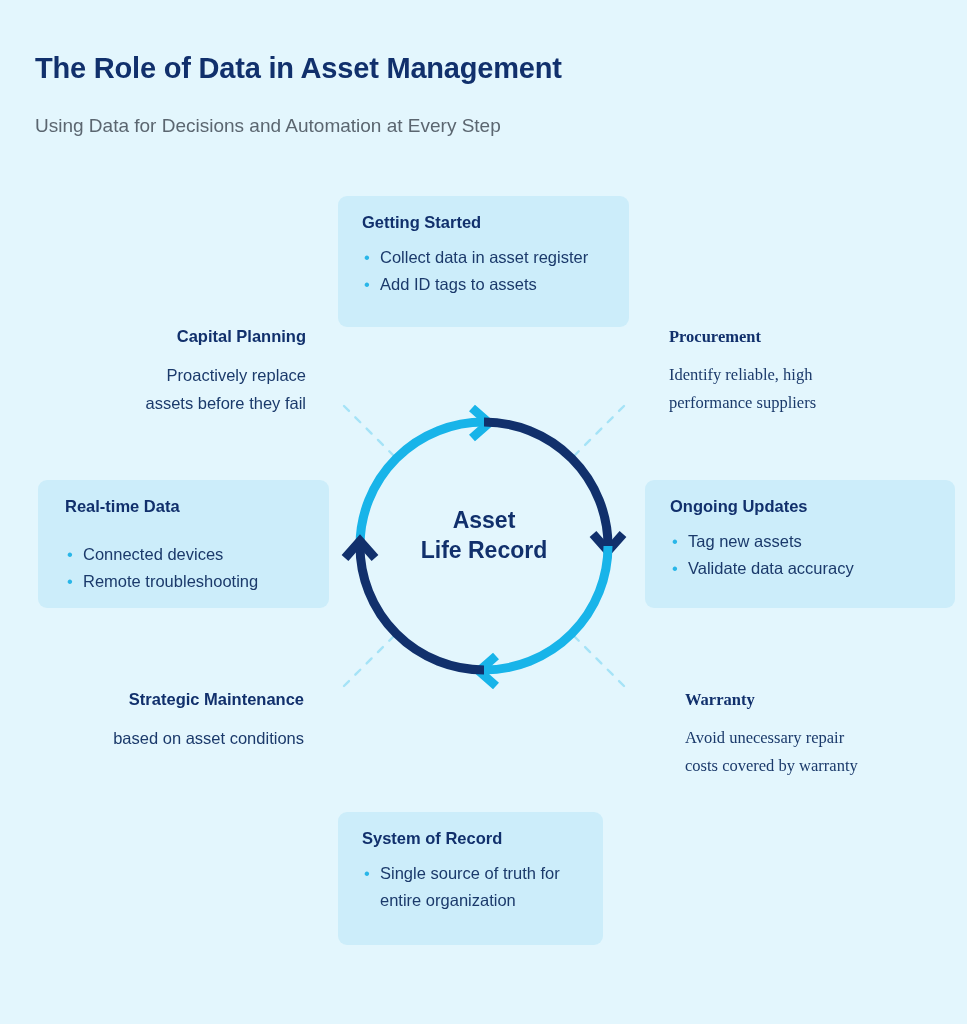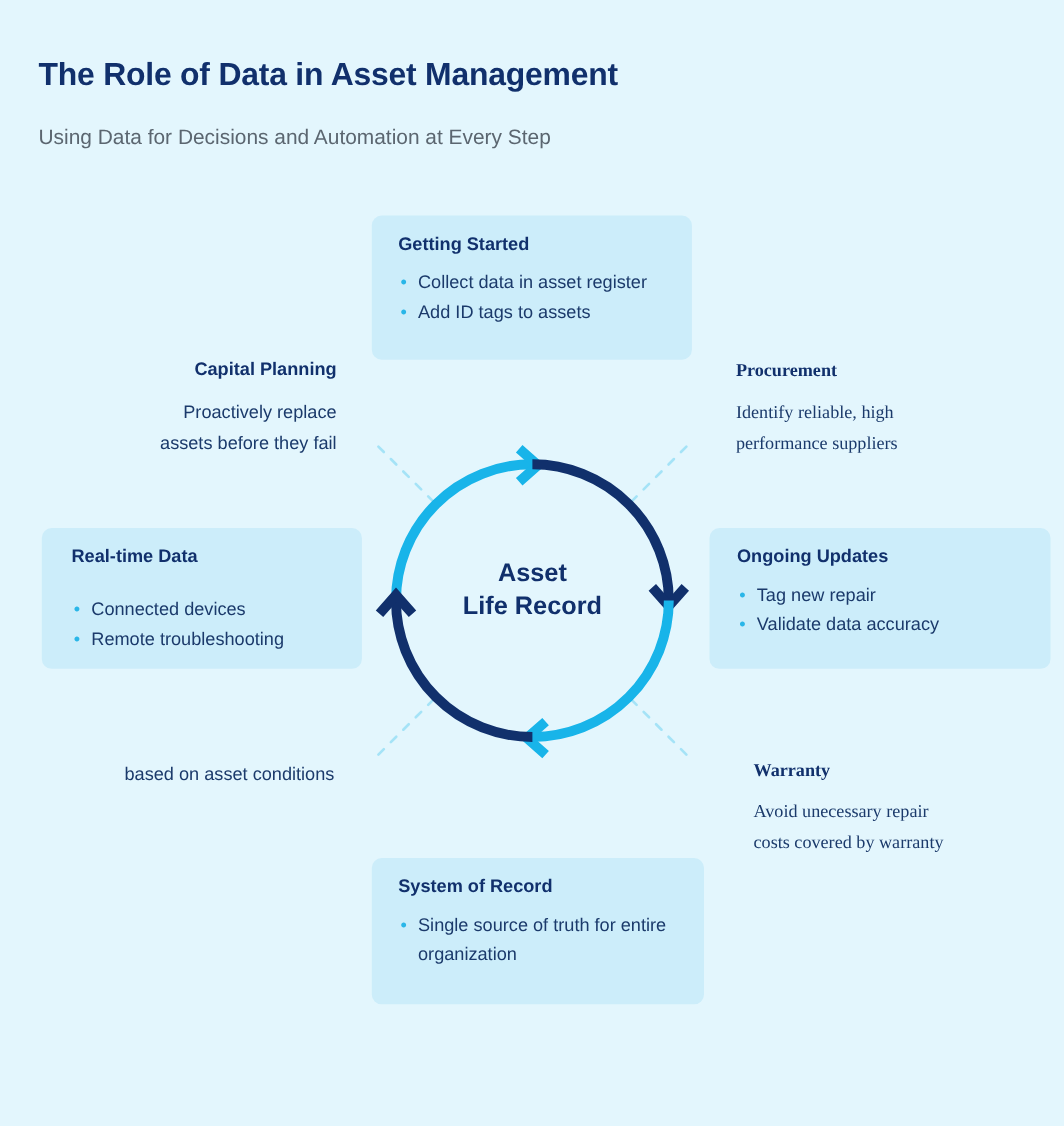--- a/index.html
+++ b/index.html
@@ -99,22 +99,22 @@
     left: 645px;
     top: 480px;
     width: 310px;
     height: 128px;
     padding: 17px 20px 0 25px;
   }
   #card-ongoing-updates .card-title { margin-bottom: 11px; }
 
   #card-system-of-record {
     left: 338px;
-    top: 780px;
-    width: 302px;
+    top: 812px;
+    width: 265px;
     height: 133px;
     padding: 17px 20px 0 24px;
   }
   #card-system-of-record .card-title { margin-bottom: 11px; }
   #card-system-of-record .card-list li { padding-left: 18px; }
 
   
   .textblock {
     position: absolute;
   }
@@ -249,21 +249,21 @@
         <span>Remote troubleshooting</span>
       </li>
     </ul>
   </div>
 
   <div class="card" id="card-ongoing-updates">
     <div class="card-title">Ongoing Updates</div>
     <ul class="card-list">
       <li>
         <span class="bullet">•</span>
-        <span>Tag new repair</span>
+        <span>Tag new assets</span>
       </li>
       <li>
         <span class="bullet">•</span>
         <span>Validate data accuracy</span>
       </li>
     </ul>
   </div>
 
   <div class="card" id="card-system-of-record">
     <div class="card-title">System of Record</div>
@@ -285,20 +285,21 @@
 
   <div class="textblock align-left" id="tb-procurement">
     <div class="tb-title">Procurement</div>
     <div class="tb-body">
       <div>Identify reliable, high</div>
       <div>performance suppliers</div>
     </div>
   </div>
 
   <div class="textblock align-right" id="tb-strategic-maintenance">
+    <div class="tb-title">Strategic Maintenance</div>
     <div class="tb-body">
       <div>based on asset conditions</div>
     </div>
   </div>
 
   <div class="textblock align-left" id="tb-warranty">
     <div class="tb-title">Warranty</div>
     <div class="tb-body">
       <div>Avoid unecessary repair</div>
       <div>costs covered by warranty</div>

